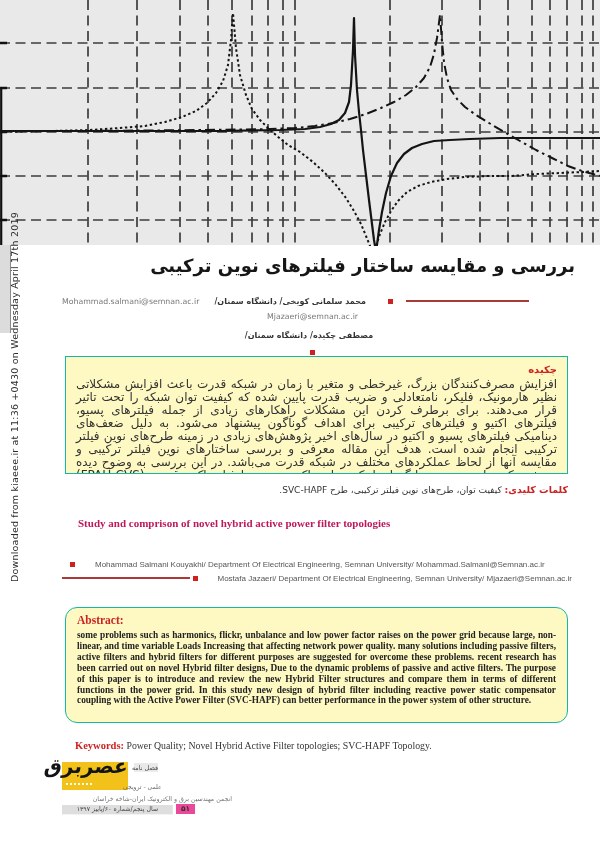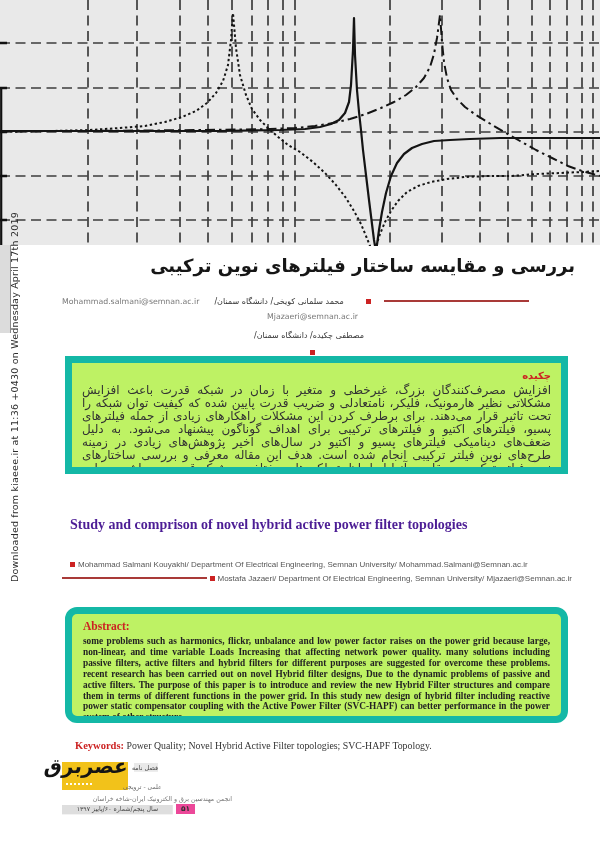--- a/index.html
+++ b/index.html
@@ -27,58 +27,58 @@
   .fa-title {
     position:absolute; right:25px; top:255px; width:560px;
     direction:rtl; text-align:right;
     font-size:18px; font-weight:bold; color:#161616;
   }
   .author-row-fa {
     position:absolute; height:10px; display:flex; align-items:center;
     font-size:8px; color:#555;gap:10px;
   }
   .author-row-fa .email { color:#777; font-size:7.8px; }
-  .author-row-fa .fa-name { direction:rtl; color:#333; font-weight:normal; margin:0 12px 0 5px; white-space:nowrap; }
+  .author-row-fa .fa-name { direction:rtl; color:#333; font-weight:bold; margin:0 12px 0 5px; white-space:nowrap; }
   .red-square { width:5px; height:5px; background:#c22; flex:0 0 auto; }
   .red-rule { height:1.5px; background:#a93a38; flex:1 1 auto; margin-left:3px; }
   #fa-row-1 { left:62px; top:296px; width:467px; }
   #fa-row-2 { left:95px; top:312px; width:435px;flex-direction:column; }
   
   .abs-box {
-    position:absolute; left:65px; width:503px; background:#bef264;
-    border:7px solid #14b8a6; overflow:hidden;
+    position:absolute; left:65px; width:503px; background:#fef9c3;
+    border:1px solid #14b8a6; overflow:hidden;
   }
   #fa-abs { top:356px; height:118px; padding:7px 10px 5px; direction:rtl; }
   #fa-abs .abs-head { color:#cc2222; font-weight:bold; font-size:10px; margin-bottom:3px; }
   #fa-abs .abs-body { font-size:12px; line-height:13px; color:#333; text-align:justify; }
   #en-abs { top:607px; height:116px; padding:6px 11px 5px; font-family:"Liberation Serif", serif;border-radius:12px; }
   #en-abs .abs-head { color:#cc2222; font-weight:bold; font-size:11.5px; margin-bottom:4px; }
   #en-abs .abs-body { font-size:9.3px; line-height:10.9px; font-weight:bold; color:#222; text-align:justify; }
   
   .fa-keywords {
     position:absolute; right:32px; top:484px; width:520px;
     direction:rtl; text-align:right; font-size:9px; color:#333;
   }
   .fa-keywords .kw-label { color:#cc2222; font-weight:bold; font-size:9.5px; }
   .en-keywords {
     position:absolute; left:75px; top:740px; width:500px;
     font-family:"Liberation Serif", serif; font-size:9.8px; color:#333;
   }
   .en-keywords .kw-label { color:#cc2222; font-weight:bold; font-size:10.5px; }
   
   .en-title {
-    position:absolute; left:70px; top:517px; width:510px;
+    position:absolute; left:78px; top:517px; width:510px;
     font-family:"Liberation Serif", serif; font-weight:bold;
-    font-size:14px; color:#4c1d95;
+    font-size:11px; color:#be185d;
   }
   .author-row-en {
     position:absolute; height:10px; display:flex; align-items:center;
     font-size:8px; color:#555; font-family:"Liberation Sans", sans-serif;
   }
-  .author-row-en .en-text { margin-left:3px; white-space:nowrap; }
+  .author-row-en .en-text { margin-left:20px; white-space:nowrap; }
   #en-row-1 { left:70px; top:559px; width:502px; }
   #en-row-2 { left:62px; top:573px; width:510px; }
   #en-row-2 .red-rule { margin:0 3px 0 0; }
   
   #footer { position:absolute; left:62px; top:758px; width:140px; height:70px; }
   .logo-box {
     position:absolute; left:0; top:4px; width:66px; height:28px;
     background:#f2c21a; overflow:visible;
   }
   .logo-calligraphy {
@@ -175,20 +175,23 @@
     <span class="fa-name">مصطفی چکیده/ دانشگاه سمنان/</span>
     <span class="red-square"></span>
     <span class="red-rule"></span>
   </div>
 
   <div class="abs-box" id="fa-abs">
     <div class="abs-head">چکیده</div>
     <div class="abs-body">افزایش مصرف‌کنندگان بزرگ، غیرخطی و متغیر با زمان در شبکه قدرت باعث افزایش مشکلاتی نظیر هارمونیک، فلیکر، نامتعادلی و ضریب قدرت پایین شده که کیفیت توان شبکه را تحت تاثیر قرار می‌دهند. برای برطرف کردن این مشکلات راهکارهای زیادی از جمله فیلترهای پسیو، فیلترهای اکتیو و فیلترهای ترکیبی برای اهداف گوناگون پیشنهاد می‌شود. به دلیل ضعف‌های دینامیکی فیلترهای پسیو و اکتیو در سال‌های اخیر پژوهش‌های زیادی در زمینه طرح‌های نوین فیلتر ترکیبی انجام شده است. هدف این مقاله معرفی و بررسی ساختارهای نوین فیلتر ترکیبی و مقایسه آنها از لحاظ عملکردهای مختلف در شبکه قدرت می‌باشد. در این بررسی به وضوح دیده می‌شود که، طرح نوین جبرانگر استاتیکی توان راکتیو، سری با فیلتر اکتیو قدرت (FPAH-CVS) می‌تواند عملکرد مناسبی نسبت به دیگر طرح‌ها در شبکه قدرت داشته باشد.</div>
   </div>
 
+  <div class="fa-keywords">
+    <span class="kw-label">کلمات کلیدی:</span><span> کیفیت توان، طرح‌های نوین فیلتر ترکیبی، طرح SVC-HAPF.</span>
+  </div>
 
   <div class="en-title">Study and comprison of novel hybrid active power filter topologies</div>
 
   <div class="author-row-en" id="en-row-1">
     <span class="red-square"></span>
     <span class="en-text">Mohammad Salmani Kouyakhi/ Department Of Electrical Engineering, Semnan University/ Mohammad.Salmani@Semnan.ac.ir</span>
   </div>
   <div class="author-row-en" id="en-row-2">
     <span class="red-rule"></span>
     <span class="red-square"></span>

